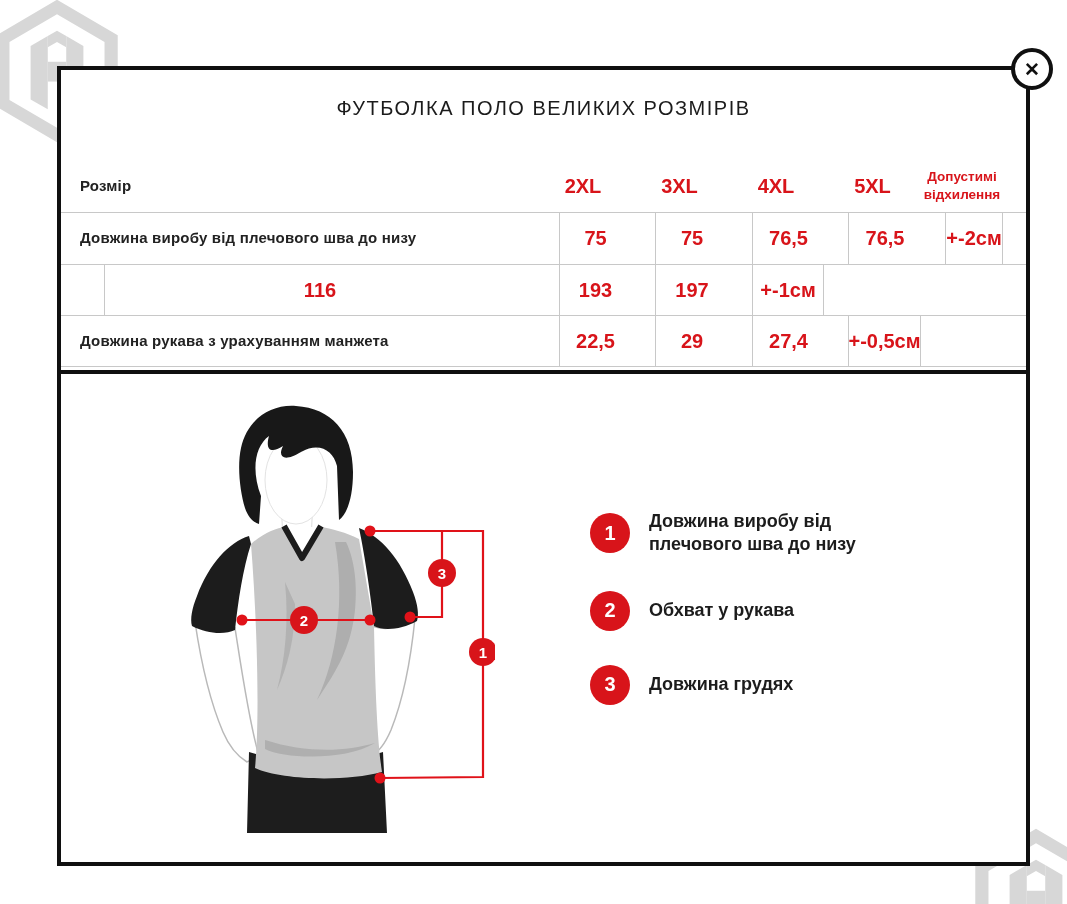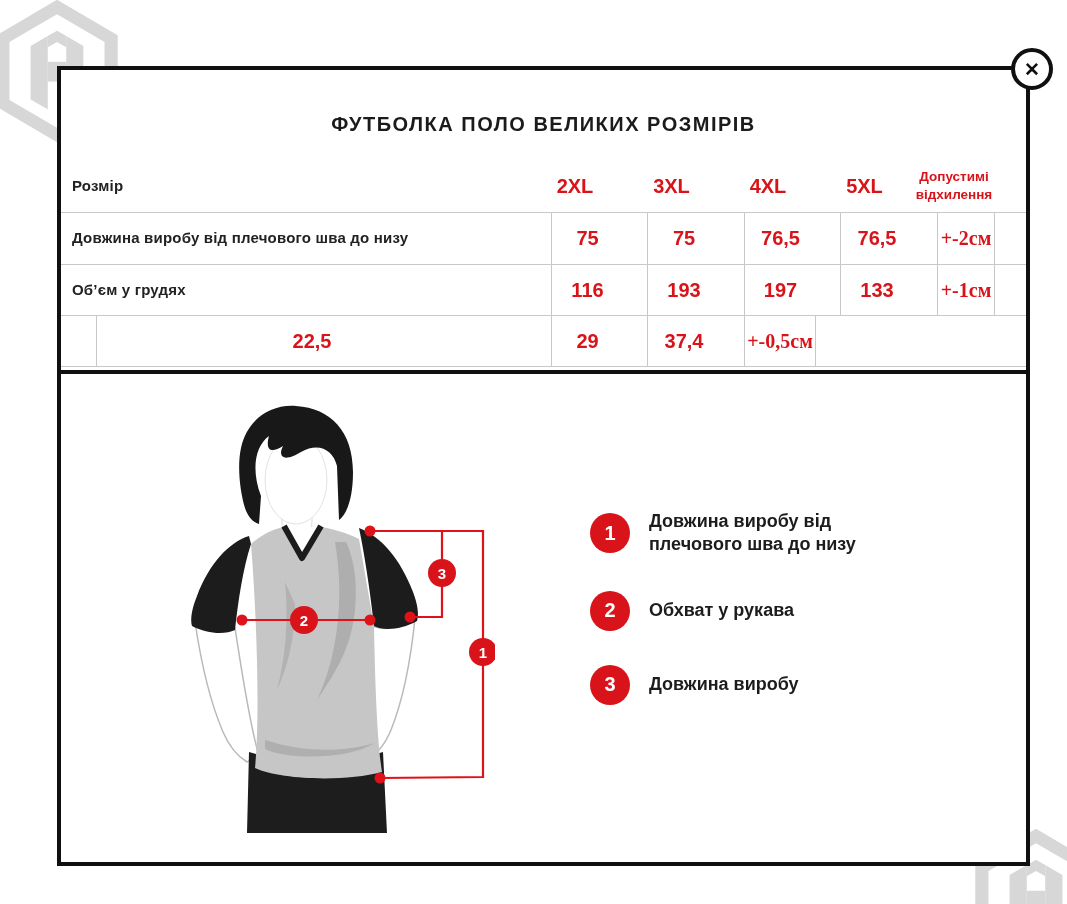--- a/index.html
+++ b/index.html
@@ -22,39 +22,39 @@
   .close-btn{
     position:absolute;left:1011px;top:48px;width:42px;height:42px;
     box-sizing:border-box;border:4px solid #101010;border-radius:50%;
     background:#fff;display:flex;align-items:center;justify-content:center;
     cursor:pointer;z-index:5;
     font-size:19px;font-weight:700;color:#101010;line-height:1;
   }
 
   .modal-title{
     position:absolute;left:0;top:27px;width:100%;text-align:center;
-    font-size:20px;font-weight:700;letter-spacing:1.5px;color:#1b1b1b;margin-top:16px;
+    font-size:20px;font-weight:400;letter-spacing:1.5px;color:#1b1b1b;
   }
 
   
   .size-table{position:absolute;left:0;top:90px;width:100%;}
   .trow{
     box-sizing:border-box;display:grid;
     grid-template-columns:455px 96px 97px 96px 97px 82px;
-    padding-left:11px;padding-right:23px;align-items:center;
+    padding-left:19px;padding-right:23px;align-items:center;
   }
   .trow.r-head{height:52px;}
   .trow.r1{height:52px;border-top:1.5px solid #c8c8c8;}
   .trow.r2{height:51px;border-top:1.5px solid #c8c8c8;}
   .trow.r3{height:52px;border-top:1.5px solid #c8c8c8;border-bottom:1.5px solid #c8c8c8;}
   .lbl{font-size:15px;font-weight:700;color:#222;letter-spacing:.2px;line-height:1.25;}
   .val{font-size:20px;font-weight:700;color:#d8141a;text-align:center;align-self:stretch;
        display:flex;align-items:center;justify-content:center;}
   .dcell{border-left:1.5px solid #c8c8c8;margin-left:24px;}
-  .dlast{border-right:1.5px solid #c8c8c8;font-family:Liberation Serif, serif;}
+  .dlast{border-right:1.5px solid #c8c8c8;}
   .hval{border:none;}
   .tol-head{font-size:13.5px;line-height:1.3;text-align:center;}
 
   .divider{position:absolute;left:0;top:300px;right:0;height:4px;background:#101010;}
 
   
   .figure-svg{position:absolute;left:124px;top:330px;}
 
   
   .legend{position:absolute;left:529px;top:440px;width:300px;}
@@ -110,32 +110,31 @@
     <div class="trow r1">
       <div class="lbl">Довжина виробу від плечового шва до низу</div>
       <div class="val dcell">75</div>
       <div class="val dcell">75</div>
       <div class="val dcell">76,5</div>
       <div class="val dcell">76,5</div>
       <div class="val dcell dlast">+-2см</div>
     </div>
 
     <div class="trow r2">
-      <div class="lbl">Об’єм у грудях</div>
       <div class="val dcell">116</div>
       <div class="val dcell">193</div>
       <div class="val dcell">197</div>
-      <div class="val dcell">133</div>
       <div class="val dcell dlast">+-1см</div>
     </div>
 
     <div class="trow r3">
+      <div class="lbl">Довжина рукава з урахуванням манжета</div>
       <div class="val dcell">22,5</div>
       <div class="val dcell">29</div>
-      <div class="val dcell">37,4</div>
+      <div class="val dcell">27,4</div>
       <div class="val dcell dlast">+-0,5см</div>
     </div>
   </div>
 
   <div class="divider"></div>
 
   <svg class="figure-svg" width="310" height="435" viewBox="0 0 310 435">
 
     <path d="M96,98 L128,98 L126,142 L98,142 Z" fill="#ffffff" stroke="#dcdcdc" stroke-width="1"></path>
     <ellipse cx="111" cy="80" rx="31" ry="44" fill="#ffffff" stroke="#e3e3e3" stroke-width="1"></ellipse>
@@ -192,21 +191,21 @@
     <div class="legend-item">
       <div class="legend-num">1</div>
       <div class="legend-txt">Довжина виробу від плечового шва до низу</div>
     </div>
     <div class="legend-item">
       <div class="legend-num">2</div>
       <div class="legend-txt">Обхват у рукава</div>
     </div>
     <div class="legend-item">
       <div class="legend-num">3</div>
-      <div class="legend-txt">Довжина виробу</div>
+      <div class="legend-txt">Довжина грудях</div>
     </div>
   </div>
 
 </div>
 
 <div class="close-btn">
   <span>✕</span>
 </div>
 
 </body></html>

